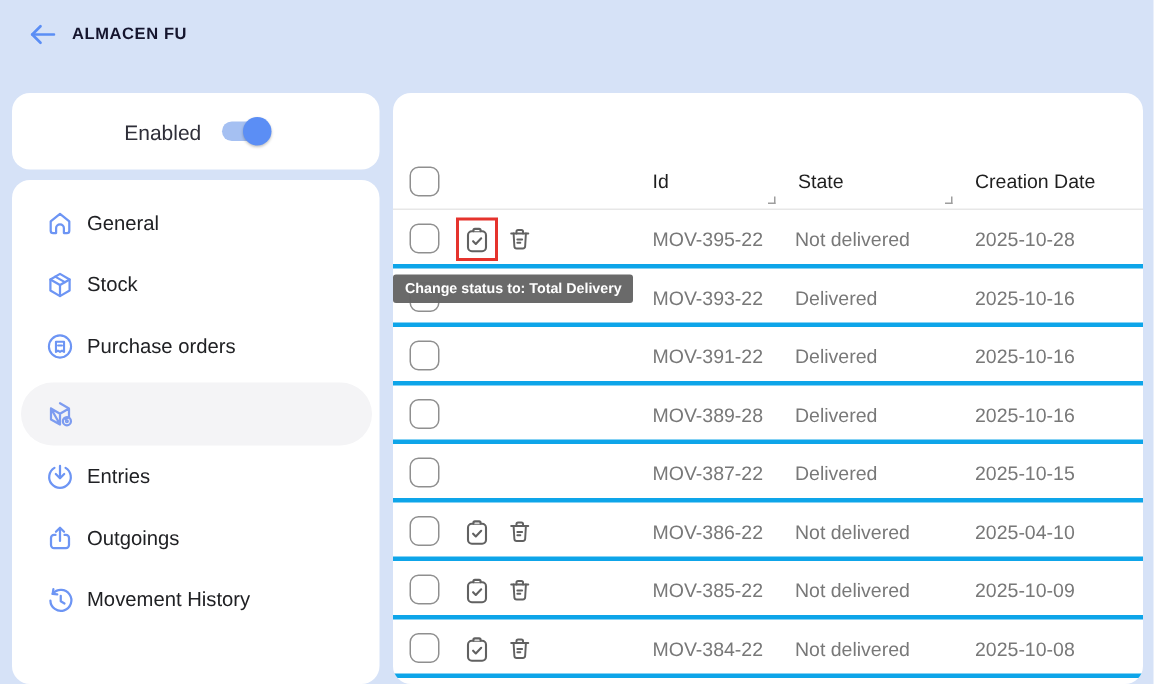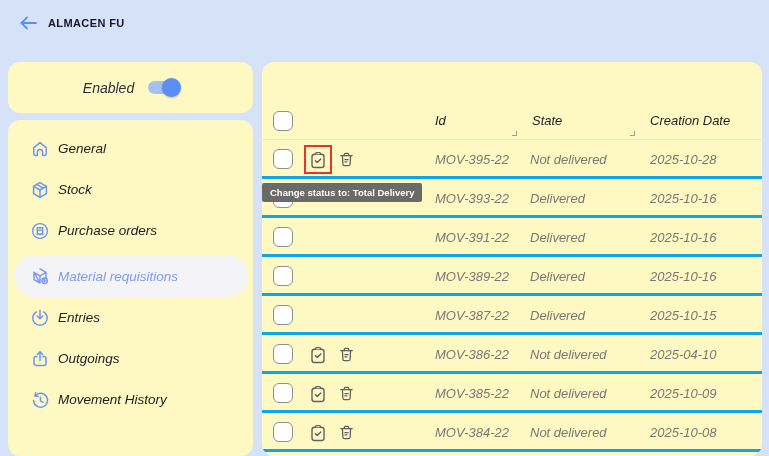--- a/index.html
+++ b/index.html
@@ -10,21 +10,21 @@
     position:relative;
     color:#202124;
   }
 
   
   .topbar { position:absolute; left:0; top:0; width:769px; height:45px; display:flex; align-items:center; }
   .back-btn { margin-left:16px; width:24px; height:24px; display:flex; align-items:center; justify-content:center; cursor:pointer; }
   .page-title { margin-left:8px; font-size:11px; font-weight:700; letter-spacing:.4px; color:#15152e; }
 
   
-  .card { position:absolute; background:#fef9c3; border-radius:12px;font-style:italic; }
+  .card { position:absolute; background:#ffffff; border-radius:12px; }
   .enabled-card { left:8px; top:62px; width:245px; height:51px; display:flex; align-items:center; justify-content:center; }
   .enabled-label { font-size:14px; color:#2e2e38; }
   .switch { position:relative; width:30px; height:13px; margin-left:14px; cursor:pointer; }
   .switch .track { position:absolute; left:0; top:0; width:30px; height:13px; border-radius:7px; background:#a5c0f2; }
   .switch .thumb { position:absolute; right:-3px; top:-3px; width:19px; height:19px; border-radius:50%; background:#5b8ef5; box-shadow:0 1px 2px rgba(0,0,0,.25); }
 
   .sidebar-card { left:8px; top:120px; width:245px; height:336px; padding-top:8px; overflow:hidden; }
   .nav-item { height:41px; display:flex; align-items:center; padding-left:22px; cursor:pointer; color:#202124; }
   .nav-item .nav-icon { width:20px; height:20px; color:#6d95f4; flex:0 0 20px; display:flex; align-items:center; justify-content:center; }
   .nav-item .nav-label { margin-left:8px; font-size:13.5px; }
@@ -117,21 +117,20 @@
     <span class="nav-label">Purchase orders</span>
   </div>
       <div class="nav-item selected">
     <span class="nav-icon">
           <svg width="20" height="20" viewBox="0 0 20 20" fill="none" stroke="currentColor" stroke-width="1.5" stroke-linecap="round" stroke-linejoin="round">
             <path d="M10 2.8 L16 6.3 V12 L13.5 13.5 M10 17 L4 13.7 V6.3 Z M4 6.3 L10 9.8 L16 6.3 M10 9.8 V17"></path>
             <circle cx="14.6" cy="14.8" r="2.7"></circle>
             <circle cx="14.6" cy="14.8" r="0.6"></circle>
           </svg>
         </span>
-    <span class="nav-label">Material requisitions</span>
   </div>
       <div class="nav-item">
     <span class="nav-icon">
           <svg width="20" height="20" viewBox="0 0 20 20" fill="none" stroke="currentColor" stroke-width="1.5" stroke-linecap="round" stroke-linejoin="round">
             <path d="M6.3 3.9 A7.2 7.2 0 1 0 13.7 3.9"></path>
             <path d="M10 2.6 V10.6"></path>
             <path d="M7.2 8 L10 10.8 L12.8 8"></path>
           </svg>
         </span>
     <span class="nav-label">Entries</span>
@@ -206,21 +205,21 @@
       <div class="trow">
     <div class="checkbox"></div>
 
     <span class="cell cell-id">MOV-391-22</span>
     <span class="cell cell-state">Delivered</span>
     <span class="cell cell-date">2025-10-16</span>
   </div>
       <div class="trow">
     <div class="checkbox"></div>
 
-    <span class="cell cell-id">MOV-389-22</span>
+    <span class="cell cell-id">MOV-389-28</span>
     <span class="cell cell-state">Delivered</span>
     <span class="cell cell-date">2025-10-16</span>
   </div>
       <div class="trow">
     <div class="checkbox"></div>
 
     <span class="cell cell-id">MOV-387-22</span>
     <span class="cell cell-state">Delivered</span>
     <span class="cell cell-date">2025-10-15</span>
   </div>

